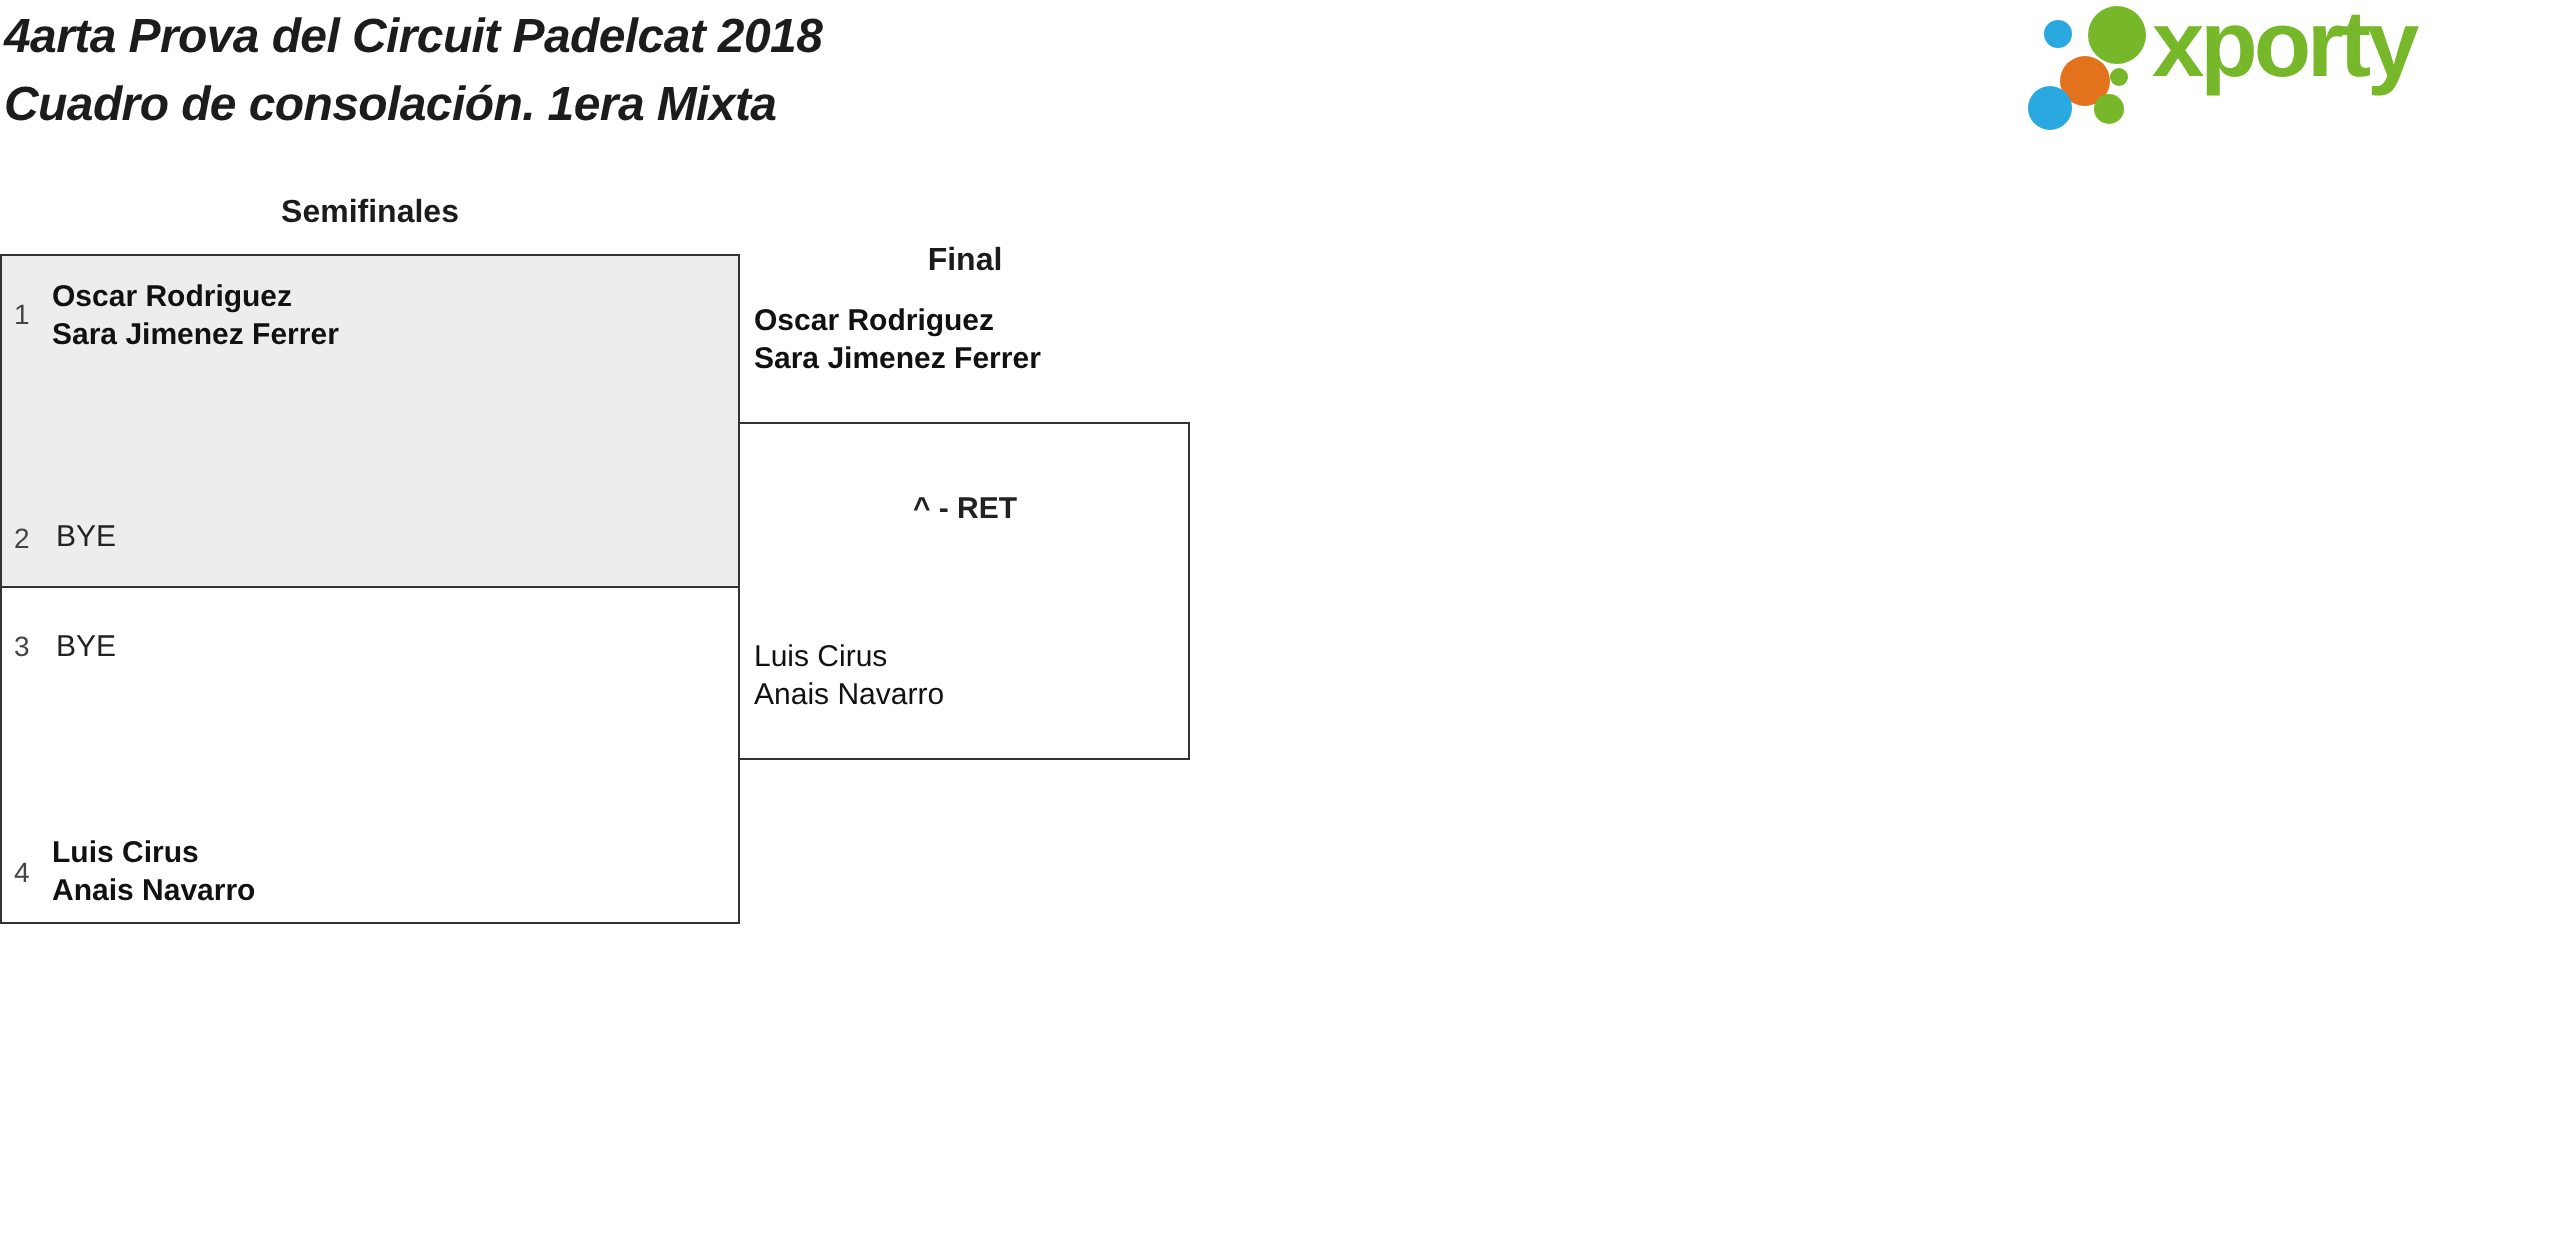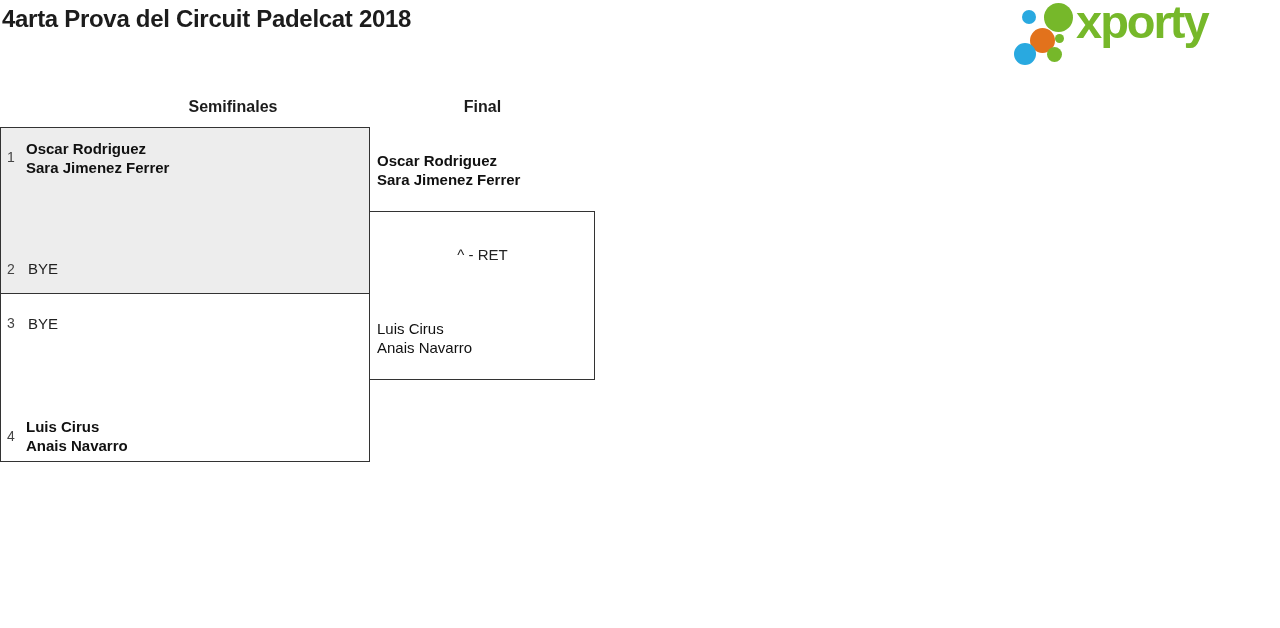--- a/index.html
+++ b/index.html
@@ -1,39 +1,39 @@
 <!DOCTYPE html>
 <html><head>
 <meta charset="utf-8">
 <style>
   * { margin:0; padding:0; box-sizing:border-box; }
   html,body { width:1280px; height:628px; background:#ffffff; overflow:hidden; }
   body { font-family:"Liberation Sans", sans-serif; color:#111; position:relative; }
 
   
   .page-title { position:absolute; left:2px; top:2px; font-size:24px; line-height:34px;
-                font-weight:700; color:#1c1c1c; letter-spacing:-0.3px; }
+                font-weight:700; color:#1c1c1c; letter-spacing:-0.3px;font-style:italic; }
 
   .logo { position:absolute; left:1012px; top:0; width:230px; height:72px; cursor:pointer; }
   .logo-dots { position:absolute; left:2px; top:3px; width:64px; height:64px; }
   .dot { position:absolute; border-radius:50%; }
   .dot-blue-small   { left:8px;  top:7px;  width:14px; height:14px; background:#29a9e0; }
   .dot-green-large  { left:30px; top:0px;  width:29px; height:29px; background:#76b82a; }
   .dot-orange       { left:16px; top:25px; width:25px; height:25px; background:#e2721c; }
   .dot-green-tiny   { left:41px; top:31px; width:9px;  height:9px;  background:#76b82a; }
   .dot-blue-medium  { left:0px;  top:40px; width:22px; height:22px; background:#29a9e0; }
   .dot-green-small  { left:33px; top:44px; width:15px; height:15px; background:#76b82a; }
   .logo-word { position:absolute; left:64px; top:-6px; font-size:47px; font-weight:700;
                letter-spacing:-2px; color:#76b82a; }
 
   
   .round-header { position:absolute; top:98px; font-size:16px; font-weight:700;
                   text-align:center; color:#1c1c1c; }
-  .round-header.semis { left:0; width:370px;margin-left:48px; }
-  .round-header.final { left:370px; width:225px; }
+  .round-header.semis { left:0; width:370px; }
+  .round-header.final { left:370px; width:225px;margin-top:24px; }
 
   .match-box { position:absolute; border:1px solid #333333; background:#ffffff; }
   .box-sf1   { left:0px;   top:127px; width:370px; height:167px; background:#ededed; }
   .box-sf2   { left:0px;   top:293px; width:370px; height:169px; }
   .box-final { left:369px; top:211px; width:226px; height:169px; }
 
   .seed { position:absolute; font-size:14px; color:#444; font-weight:400; }
   .team { position:absolute; font-size:15px; line-height:19px; color:#111; }
   .team.winner { font-weight:700; }
   .team.clickable { cursor:pointer; }
@@ -44,28 +44,29 @@
   .seed-3 { left:7px; top:315px; }
   .seed-4 { left:7px; top:428px; }
 
   .team-sf1-top    { left:26px;  top:139px; }
   .bye-sf1-bottom  { left:28px;  top:260px; }
   .bye-sf2-top     { left:28px;  top:315px; }
   .team-sf2-bottom { left:26px;  top:417px; }
 
   .team-final-top    { left:377px; top:151px; }
   .score-final       { position:absolute; left:370px; top:246px; width:225px;
-                       text-align:center; font-size:15px; color:#222; font-weight:400; }
+                       text-align:center; font-size:15px; color:#222; font-weight:700; }
   .team-final-bottom { left:377px; top:319px; font-weight:400; }
 </style>
 </head>
 <body>
 
 <div class="page-title">
   <div>4arta Prova del Circuit Padelcat 2018</div>
+  <div>Cuadro de consolación. 1era Mixta</div>
 </div>
 
 <div class="logo">
   <div class="logo-dots">
     <span class="dot dot-blue-small"></span>
     <span class="dot dot-green-large"></span>
     <span class="dot dot-orange"></span>
     <span class="dot dot-green-tiny"></span>
     <span class="dot dot-blue-medium"></span>
     <span class="dot dot-green-small"></span>

